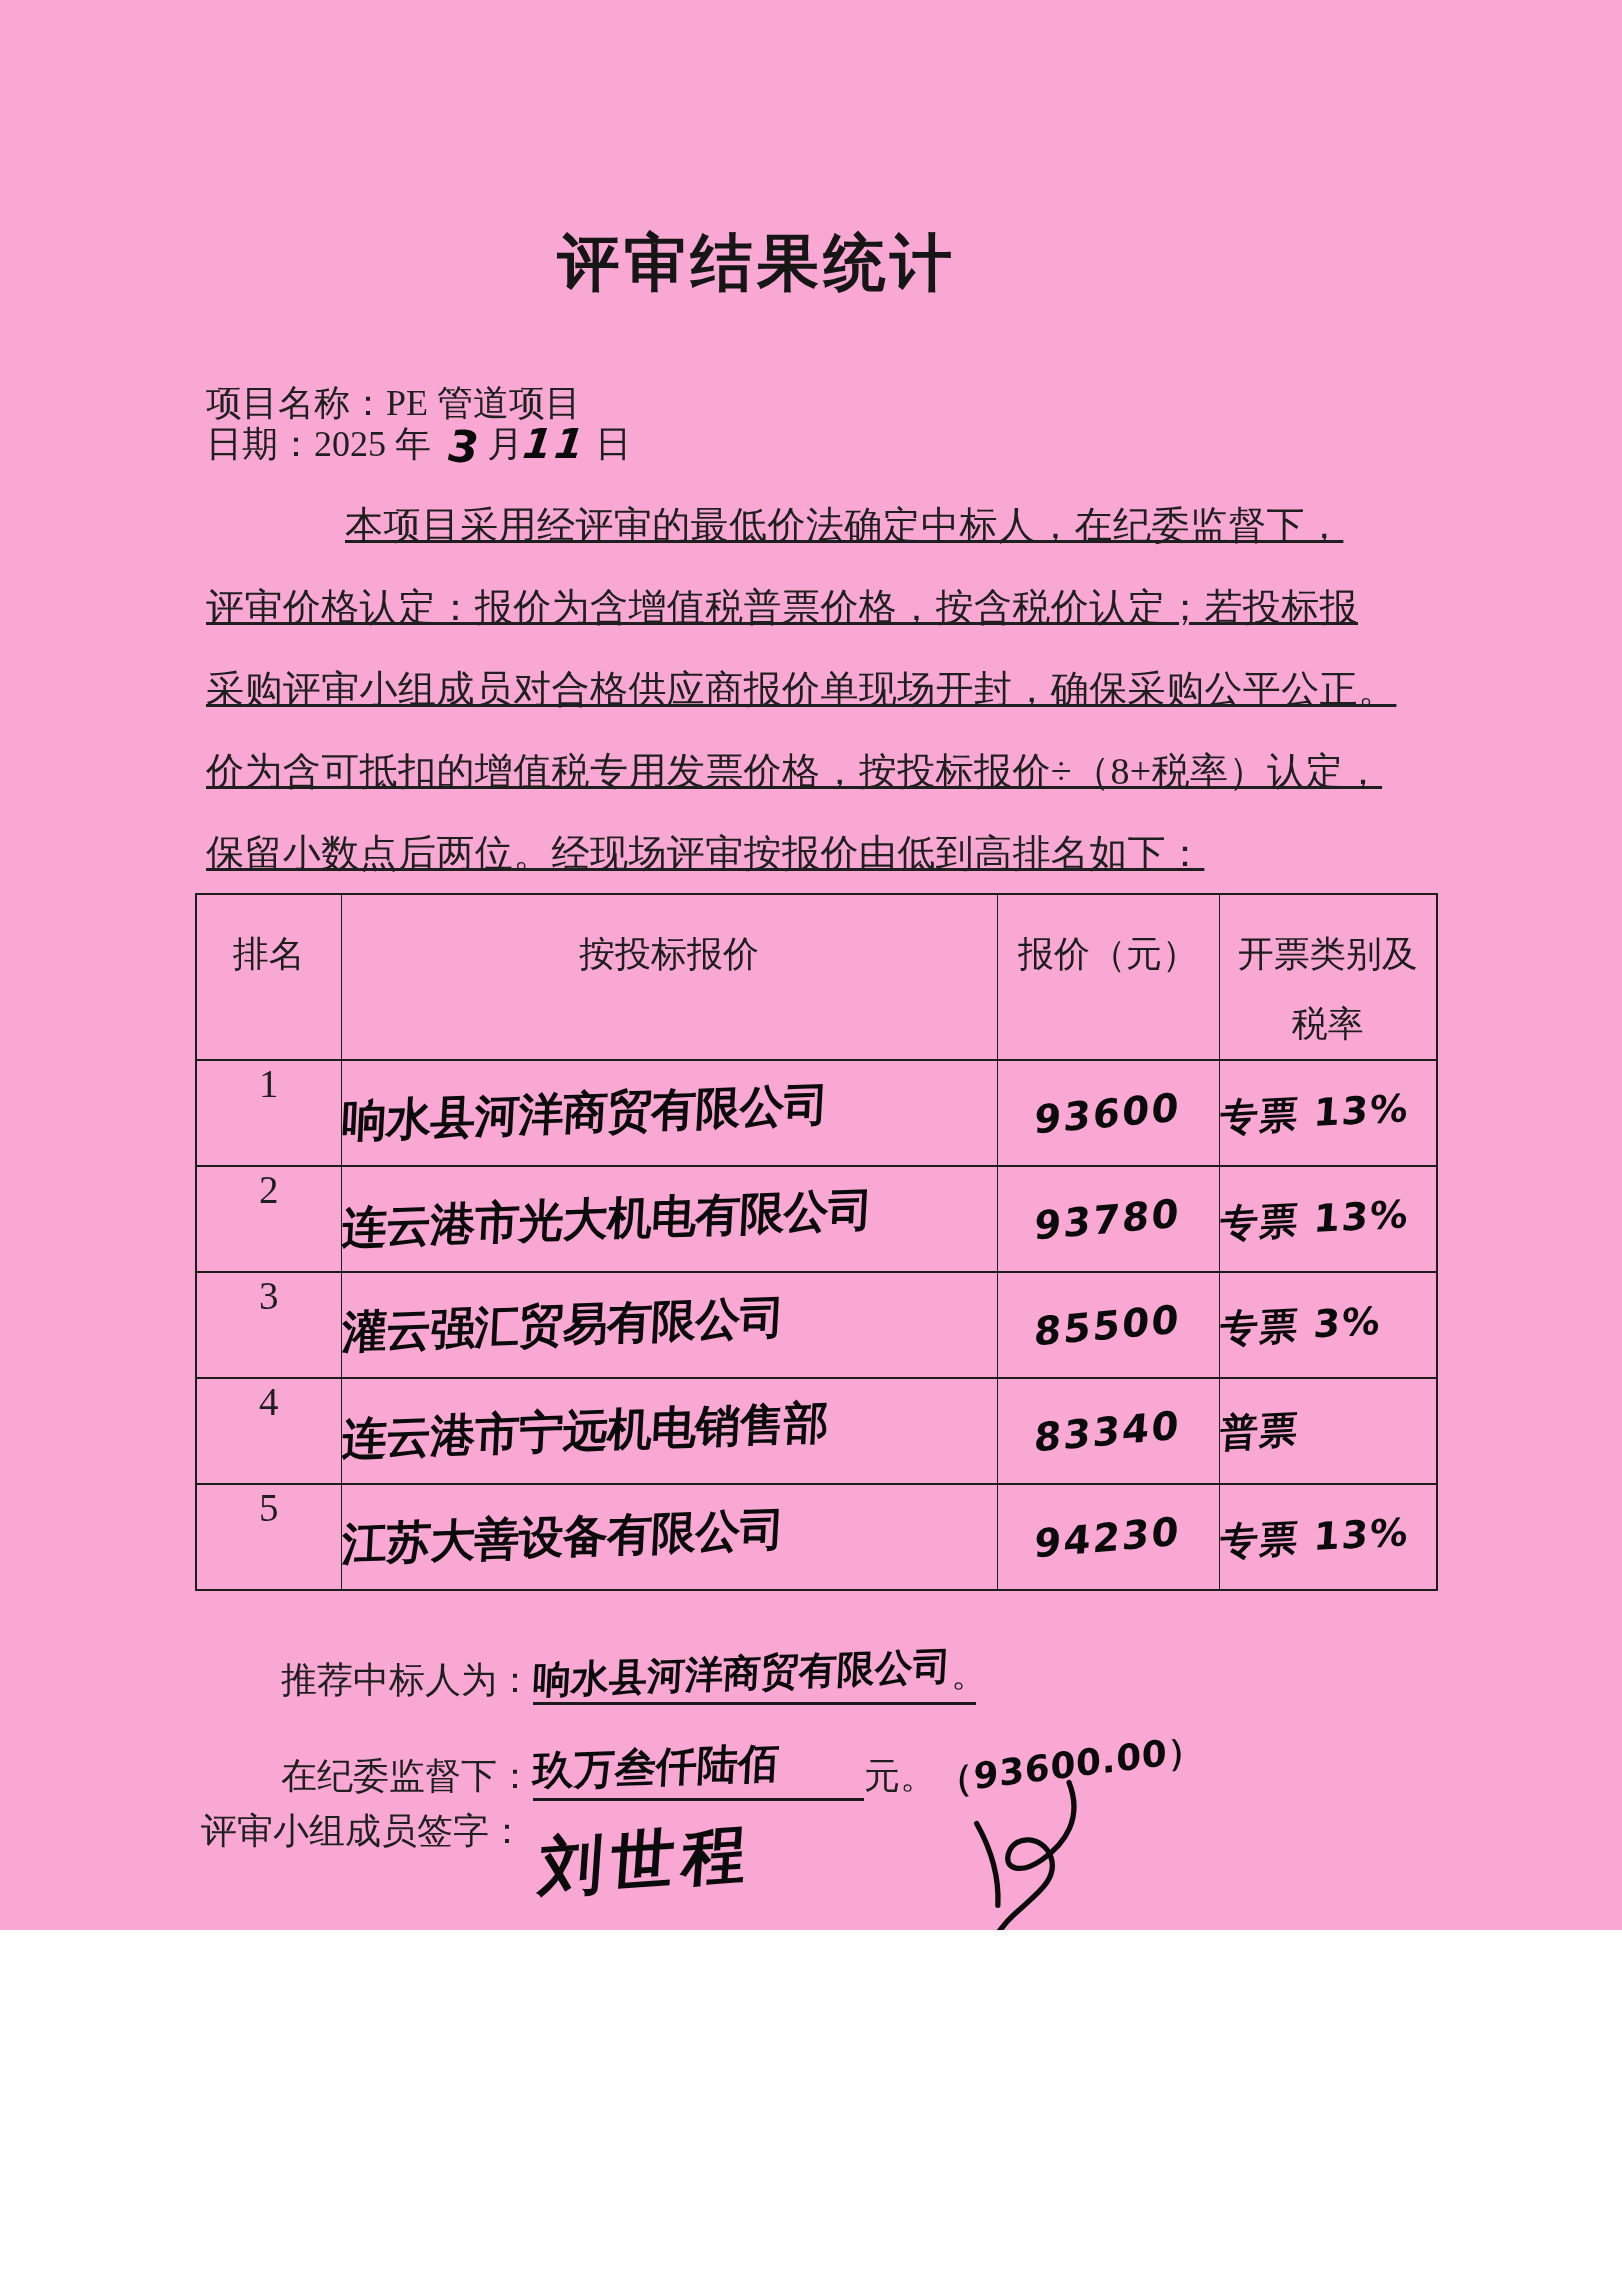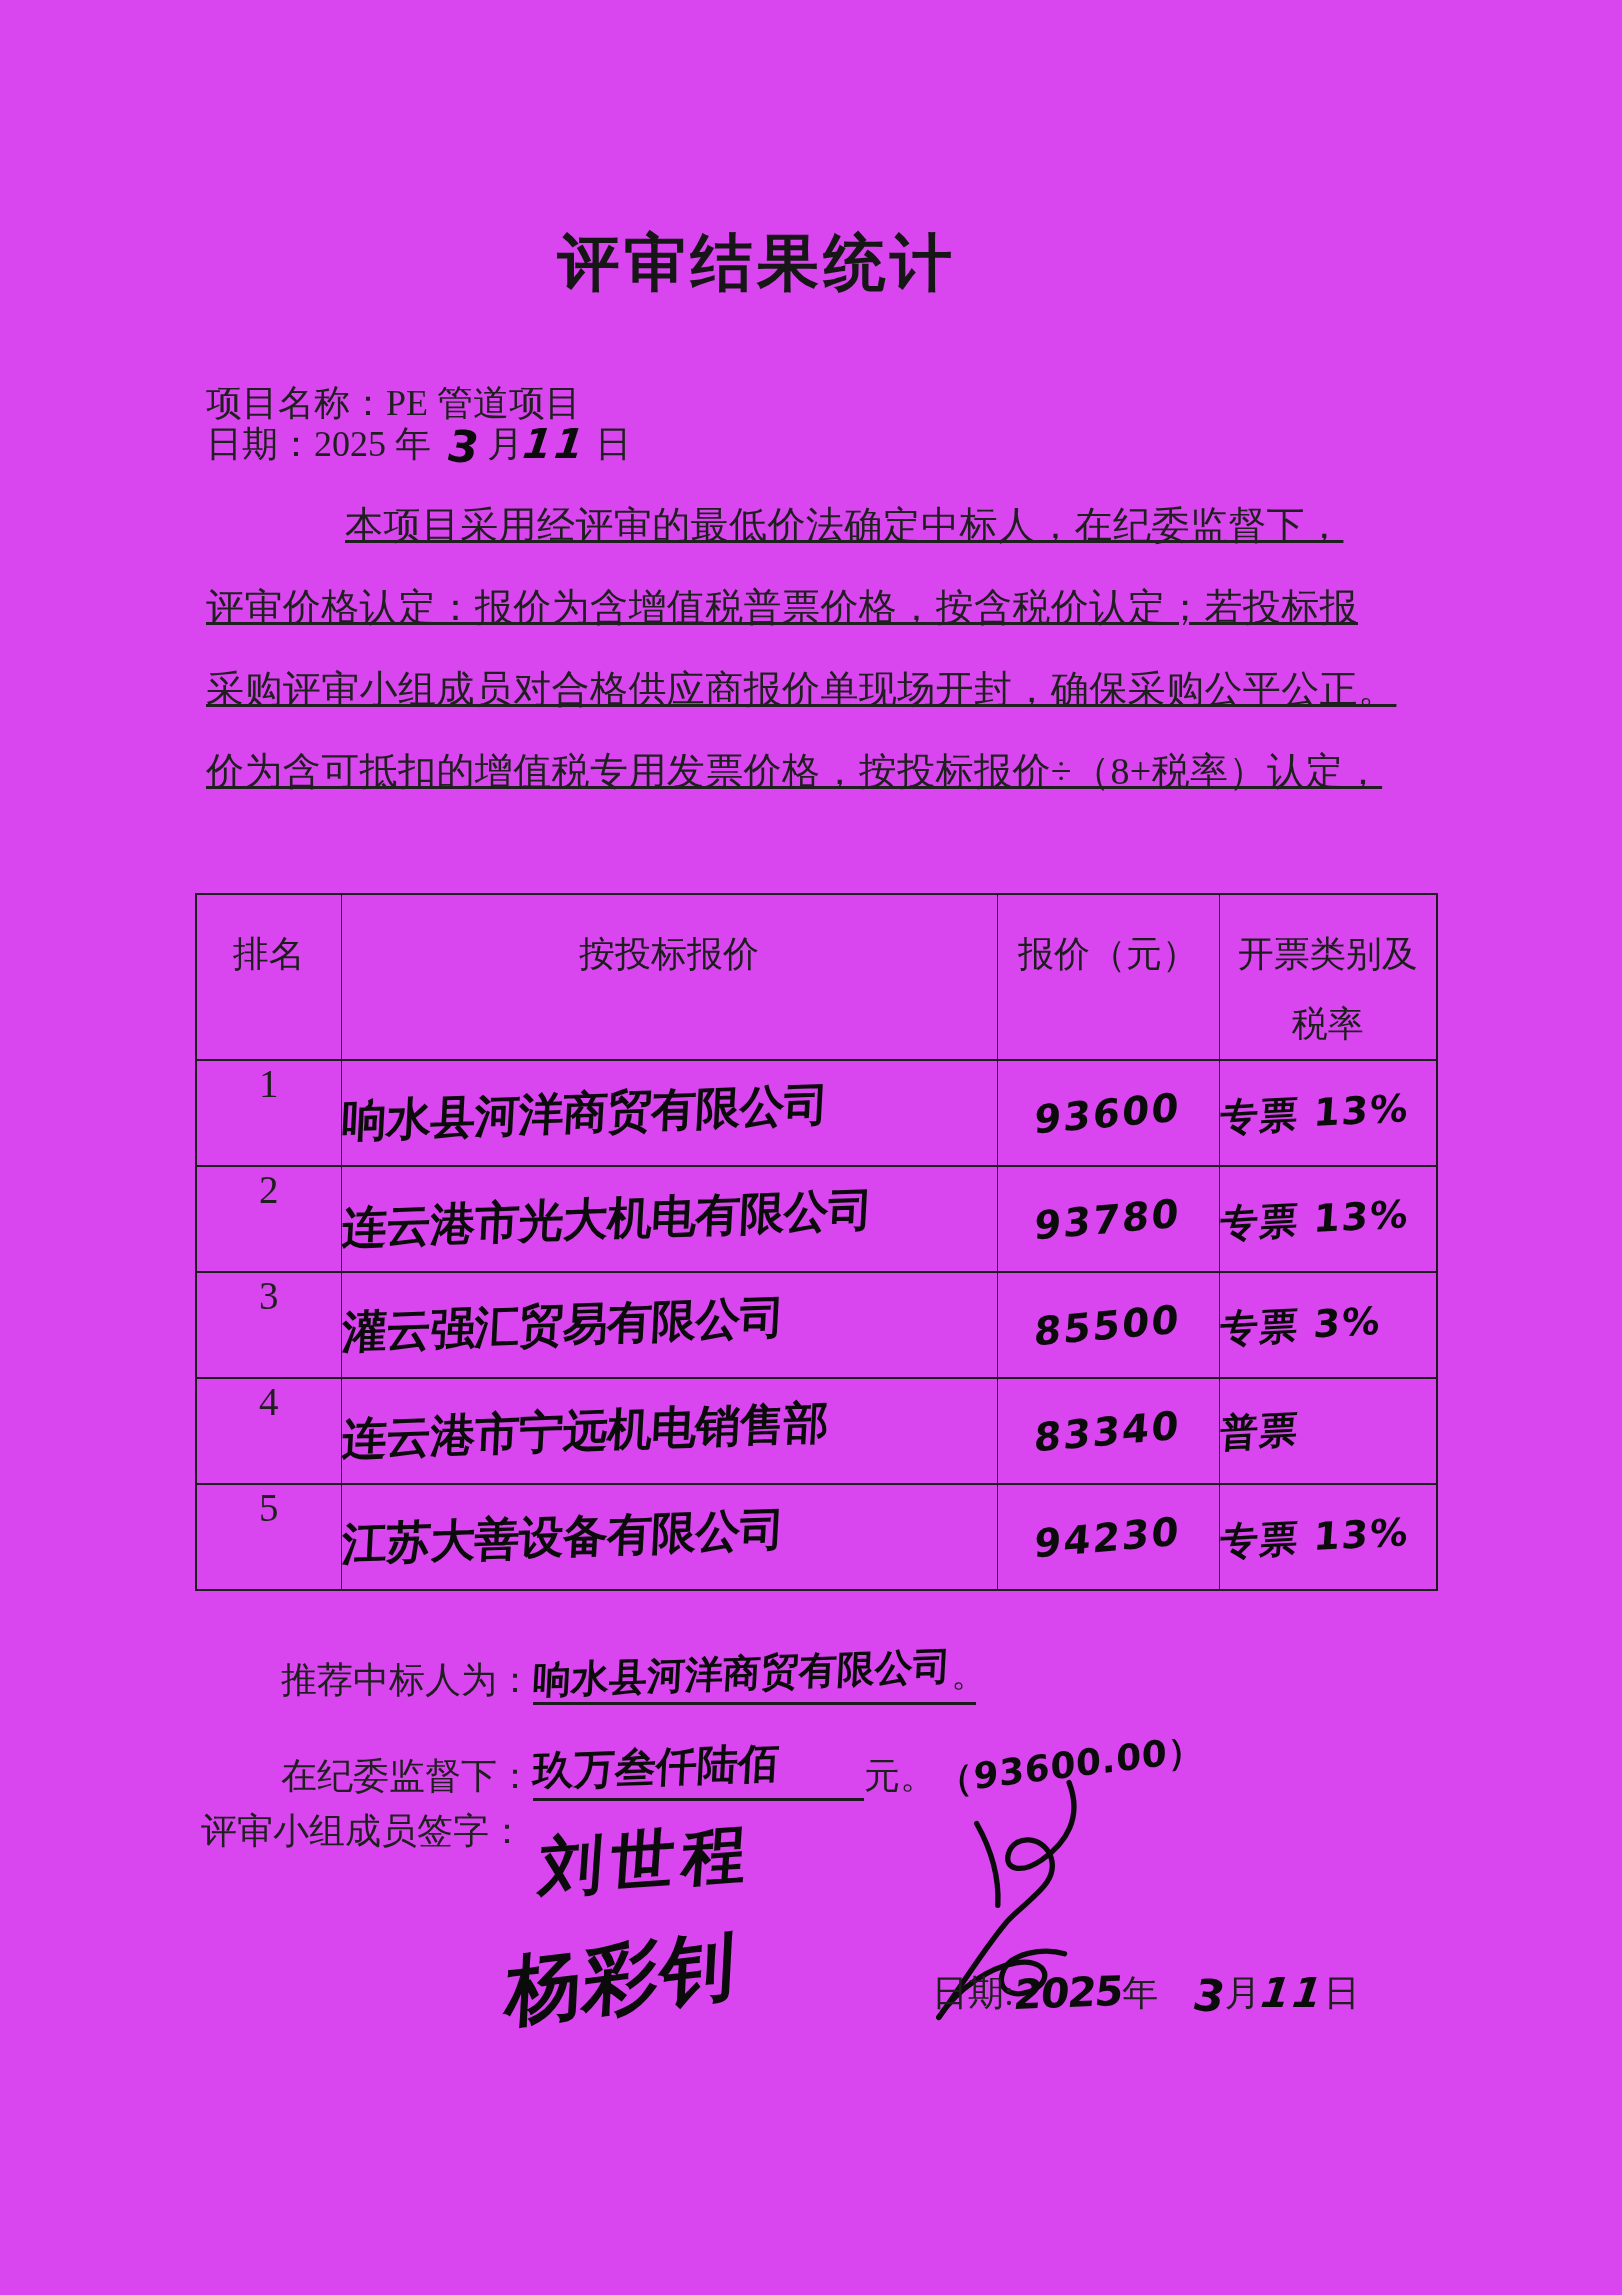--- a/index.html
+++ b/index.html
@@ -1,19 +1,19 @@
 <!DOCTYPE html>
 <html style="font-size:12px"><head>
 <meta charset="utf-8">
 <style>
   html,body{margin:0;padding:0;background:#ffffff;}
   .page{
     position:relative;
-    width:1623px;height:2295px;
-    background:#d946ef;
+    width:1623px;height:1930px;
+    background:#f9a8d4;
     font-family:"Liberation Serif","DejaVu Serif",serif;
     color:#1d1d1d;
     overflow:hidden;
   }
   
   .print{font-family:"Liberation Serif","DejaVu Serif",serif;color:#1f1f1f;}
   .doc-title{
     position:absolute;left:424px;top:221px;width:666px;
     text-align:center;font-size:62px;font-weight:bold;
     letter-spacing:4.5px;color:#161616;
@@ -113,20 +113,21 @@
     <span>年</span><span class="gap-s"></span><span class="hw hw-small3">3</span>
     <span>月</span><span class="hw hw-small11">11</span>
     <span>日</span>
   </div>
 
   <div class="para print">
     <div class="pline indent">本项目采用经评审的最低价法确定中标人，在纪委监督下，</div>
     <div class="pline">评审价格认定：报价为含增值税普票价格，按含税价认定；若投标报</div>
     <div class="pline">采购评审小组成员对合格供应商报价单现场开封，确保采购公平公正。</div>
     <div class="pline">价为含可抵扣的增值税专用发票价格，按投标报价÷（8+税率）认定，</div>
+    <div class="pline">保留小数点后两位。经现场评审按报价由低到高排名如下：</div>
   </div>
 
   <table class="bid">
     <colgroup>
         <col class="c1">
         <col class="c2">
         <col class="c3">
         <col class="c4">
       </colgroup>
     <tbody>

